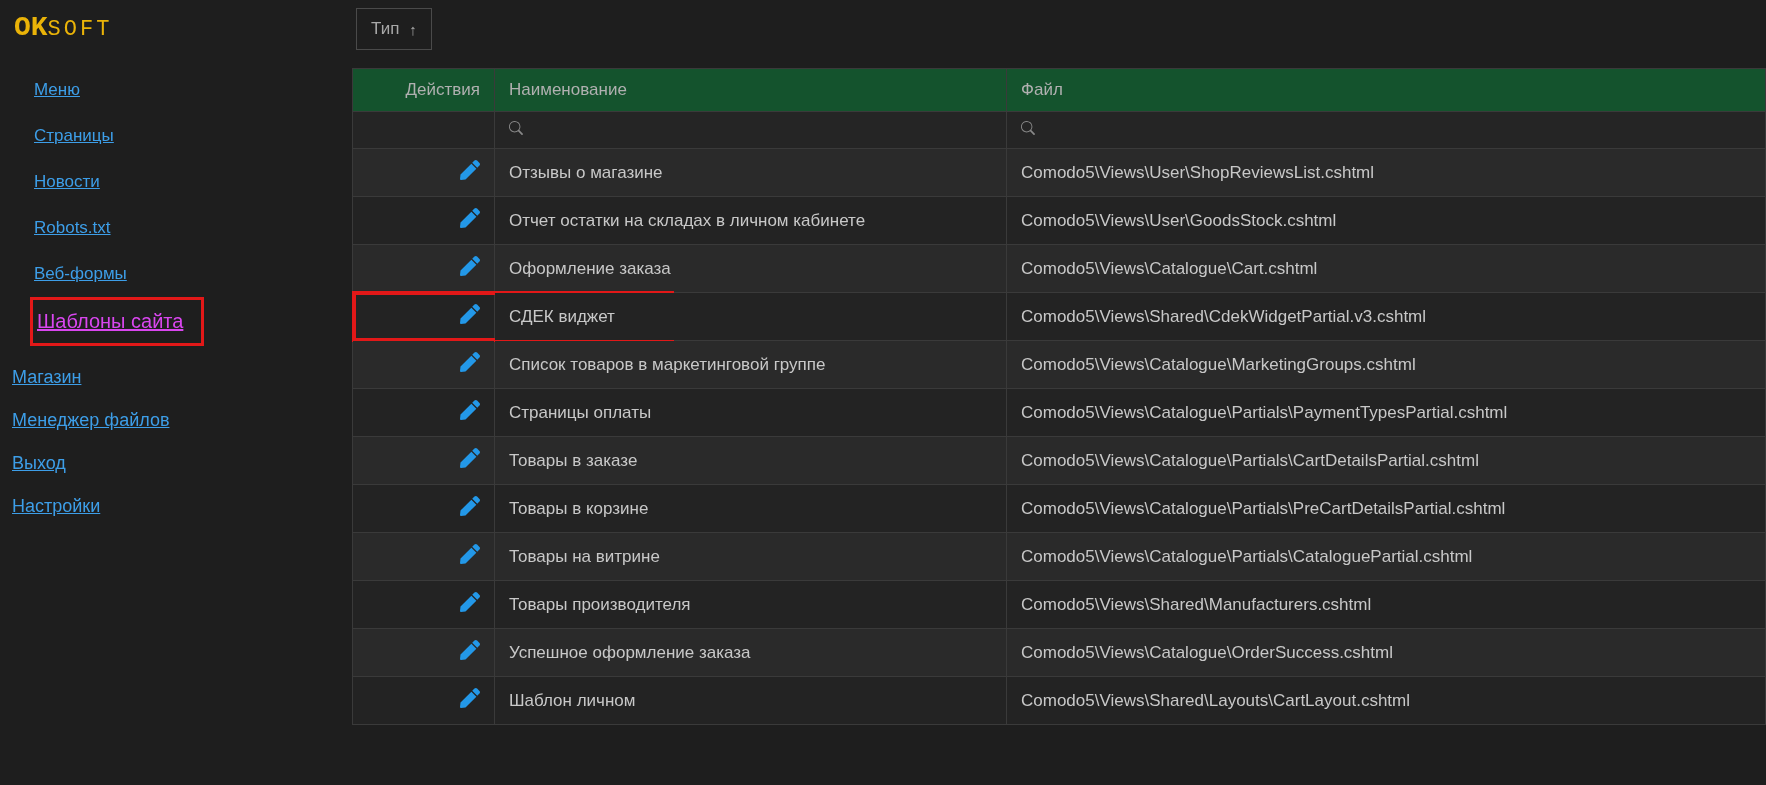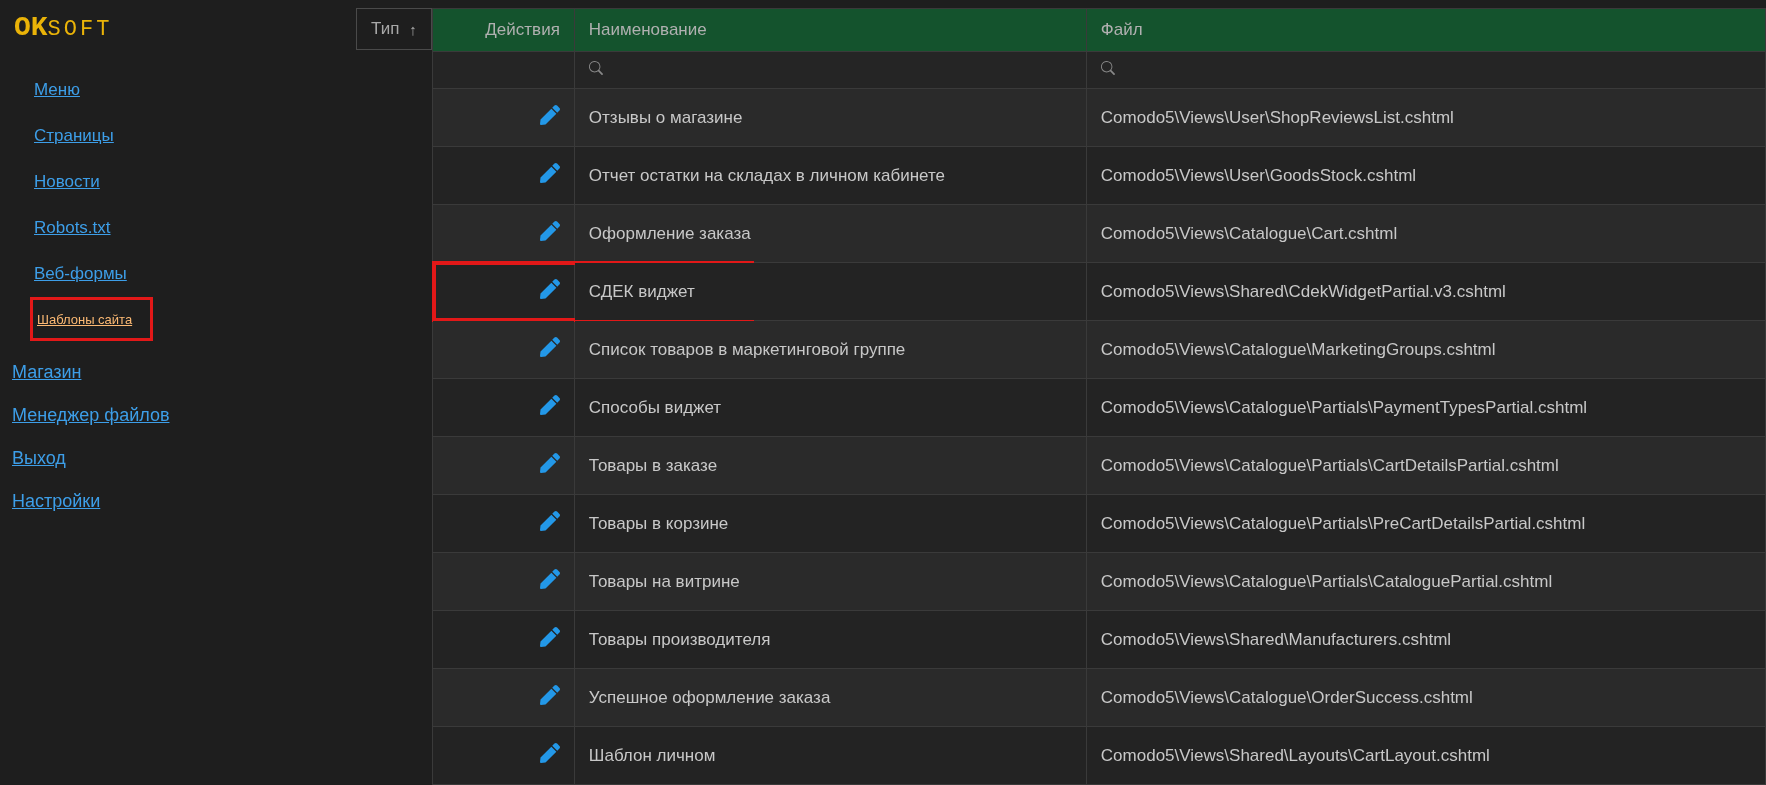--- a/index.html
+++ b/index.html
@@ -64,28 +64,28 @@
       font-size: 17px;
       cursor: pointer;
     }
     .highlight-red {
       border: 3px solid #e21818;
       margin-left: 18px;
       display: inline-block;
       padding: 10px 18px 10px 4px;
     }
     .highlight-red-inner {
-      color: #fdba74;
+      color: #d946ef;
       text-decoration: underline;
-      font-size: 13px;
+      font-size: 20px;
     }
     .main {
       flex: 1;
       display: flex;
-      flex-direction: row;
+      flex-direction: column;
       padding-top: 8px;
     }
     .filter-bar {
       padding: 0 0 18px 4px;
     }
     .filter-btn {
       display: inline-flex;
       align-items: center;
       border: 1px solid #4a4a4a;
       background: transparent;
@@ -252,21 +252,21 @@
           <td class="col-actions" style="position: relative;"><span class="edit-icon"><svg class="pencil" viewBox="0 0 512 512">
                 <path d="M290.74 93.24l128.02 128.02-277.99 277.99-114.14 12.6C11.35 513.54-1.56 500.62.14 485.34l12.7-114.22 277.9-277.88zm207.2-19.06l-60.11-60.11c-18.75-18.75-49.16-18.75-67.91 0l-56.55 56.55 128.02 128.02 56.55-56.55c18.75-18.76 18.75-49.16 0-67.91z"></path>
               </svg></span></td>
           <td class="col-name text-cell" style="position: relative;">Список товаров в маркетинговой группе</td>
           <td class="text-cell">Comodo5\Views\Catalogue\MarketingGroups.cshtml</td>
         </tr>
         <tr>
           <td class="col-actions" style="position: relative;"><span class="edit-icon"><svg class="pencil" viewBox="0 0 512 512">
                 <path d="M290.74 93.24l128.02 128.02-277.99 277.99-114.14 12.6C11.35 513.54-1.56 500.62.14 485.34l12.7-114.22 277.9-277.88zm207.2-19.06l-60.11-60.11c-18.75-18.75-49.16-18.75-67.91 0l-56.55 56.55 128.02 128.02 56.55-56.55c18.75-18.76 18.75-49.16 0-67.91z"></path>
               </svg></span></td>
-          <td class="col-name text-cell" style="position: relative;">Способы виджет</td>
+          <td class="col-name text-cell" style="position: relative;">Страницы оплаты</td>
           <td class="text-cell">Comodo5\Views\Catalogue\Partials\PaymentTypesPartial.cshtml</td>
         </tr>
         <tr>
           <td class="col-actions" style="position: relative;"><span class="edit-icon"><svg class="pencil" viewBox="0 0 512 512">
                 <path d="M290.74 93.24l128.02 128.02-277.99 277.99-114.14 12.6C11.35 513.54-1.56 500.62.14 485.34l12.7-114.22 277.9-277.88zm207.2-19.06l-60.11-60.11c-18.75-18.75-49.16-18.75-67.91 0l-56.55 56.55 128.02 128.02 56.55-56.55c18.75-18.76 18.75-49.16 0-67.91z"></path>
               </svg></span></td>
           <td class="col-name text-cell" style="position: relative;">Товары в заказе</td>
           <td class="text-cell">Comodo5\Views\Catalogue\Partials\CartDetailsPartial.cshtml</td>
         </tr>
         <tr>

